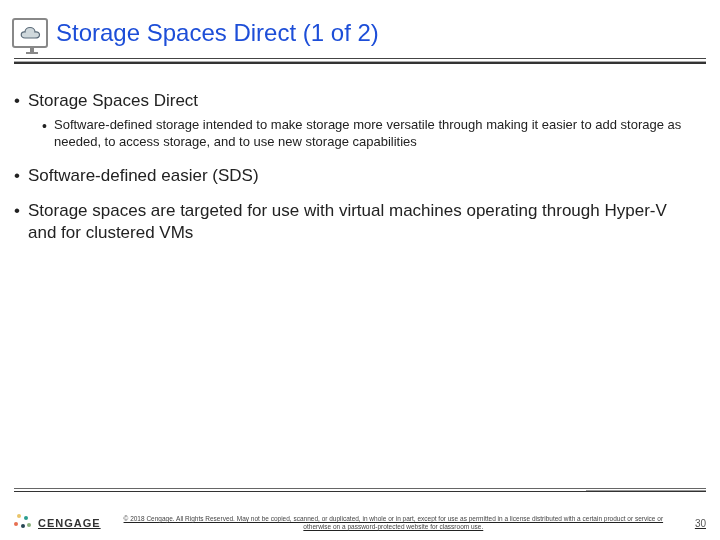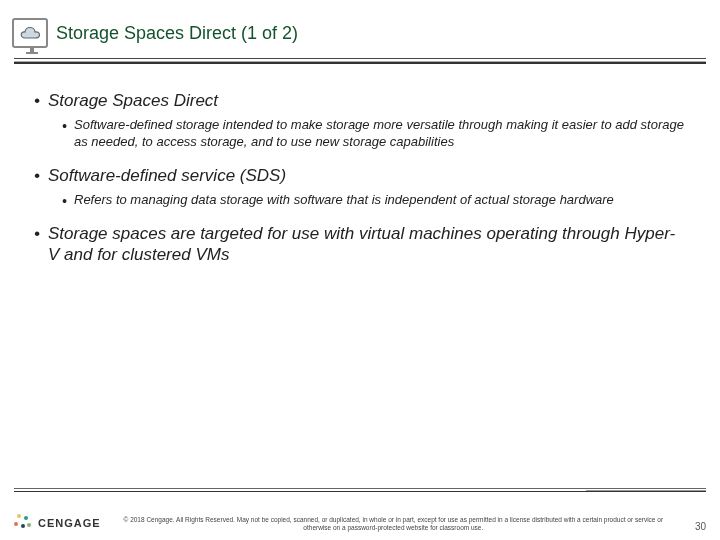--- a/index.html
+++ b/index.html
@@ -12,33 +12,33 @@
     width: 36px; height: 30px; border: 2px solid #888; border-radius: 3px;
     display: flex; align-items: center; justify-content: center; margin-right: 8px;
     position: relative; background: #fff;
   }
   .cloud-icon-box::after {
     content: ""; position: absolute; bottom: -8px; left: 12px; width: 12px; height: 2px; background: #888;
   }
   .cloud-icon-box::before {
     content: ""; position: absolute; bottom: -6px; left: 16px; width: 4px; height: 6px; background: #888;
   }
-  .title-text { font-size: 18px; color: #14532d; font-weight: 400; }
+  .title-text { font-size: 24px; color: #1d4ed8; font-weight: 400; }
   .title-underline {
     margin: 10px 14px 0 14px; height: 6px;
     background: linear-gradient(#fff, #fff) padding-box;
     border-top: 1px solid #444; border-bottom: 2px solid #333;
     position: relative;
   }
   .title-underline::after {
     content: ""; position: absolute; left: 0; right: 0; top: 2px; height: 1px; background: #aaa;
   }
 
   
-  .body { padding: 26px 34px 0 34px; font-style: italic; }
+  .body { padding: 26px 34px 0 14px; }
   ul.top { list-style: none; }
   ul.top > li { margin-bottom: 14px; }
   ul.top > li > .lead {
     font-size: 17px; color: #222; position: relative; padding-left: 14px; line-height: 1.25;
   }
   ul.top > li > .lead::before {
     content: "•"; position: absolute; left: 0; top: 0; color: #222; font-size: 17px;
   }
   ul.sub { list-style: none; margin: 6px 0 0 28px; }
   ul.sub > li {
@@ -50,21 +50,21 @@
   }
 
   
   .footer-line {
     position: absolute; left: 14px; right: 14px; bottom: 48px; height: 4px;
     border-top: 1px solid #666; border-bottom: 1px solid #333;
   }
   .footer-line::after {
     content:""; position:absolute; right:0; top:1px; width:120px; height:1px; background:#999;
   }
-  .footer { position: absolute; left: 14px; right: 14px; bottom: 8px; display: flex; align-items: flex-end; }
+  .footer { position: absolute; left: 14px; right: 14px; bottom: 8px; display: flex; align-items: center; text-decoration: underline; }
   .brand { display: flex; align-items: center; gap: 6px; }
   .brand-dots { position: relative; width: 18px; height: 18px; }
   .brand-dots span { position:absolute; width:4px; height:4px; border-radius:50%; }
   .d1{left:3px;top:0;background:#e9c46a}.d2{left:10px;top:2px;background:#2a9d8f}
   .d3{left:0;top:8px;background:#e76f51}.d4{left:7px;top:10px;background:#264653}
   .d5{left:13px;top:9px;background:#8ab17d}
   .brand-text { font-size: 11px; letter-spacing: 1px; color: #333; font-weight: 600; }
   .copyright { flex: 1; text-align: center; font-size: 6.5px; color: #444; line-height: 1.2; padding: 0 10px; }
   .pagenum { font-size: 10px; color: #555; width: 20px; text-align: right; }
 </style>
@@ -85,24 +85,21 @@
 
   <div class="body">
     <ul class="top">
       <li>
         <div class="lead">Storage Spaces Direct</div>
         <ul class="sub">
           <li>Software-defined storage intended to make storage more versatile through making it easier to add storage as needed, to access storage, and to use new storage capabilities</li>
         </ul>
       </li>
       <li>
-        <div class="lead">Software-defined service (SDS)</div>
-        <ul class="sub">
-          <li>Refers to managing data storage with software that is independent of actual storage hardware</li>
-        </ul>
+        <div class="lead">Software-defined easier (SDS)</div>
       </li>
       <li>
       </li>
       <li>
         <div class="lead">Storage spaces are targeted for use with virtual machines operating through Hyper-V and for clustered VMs</div>
       </li>
     </ul>
   </div>
 
   <div class="footer-line"></div>

